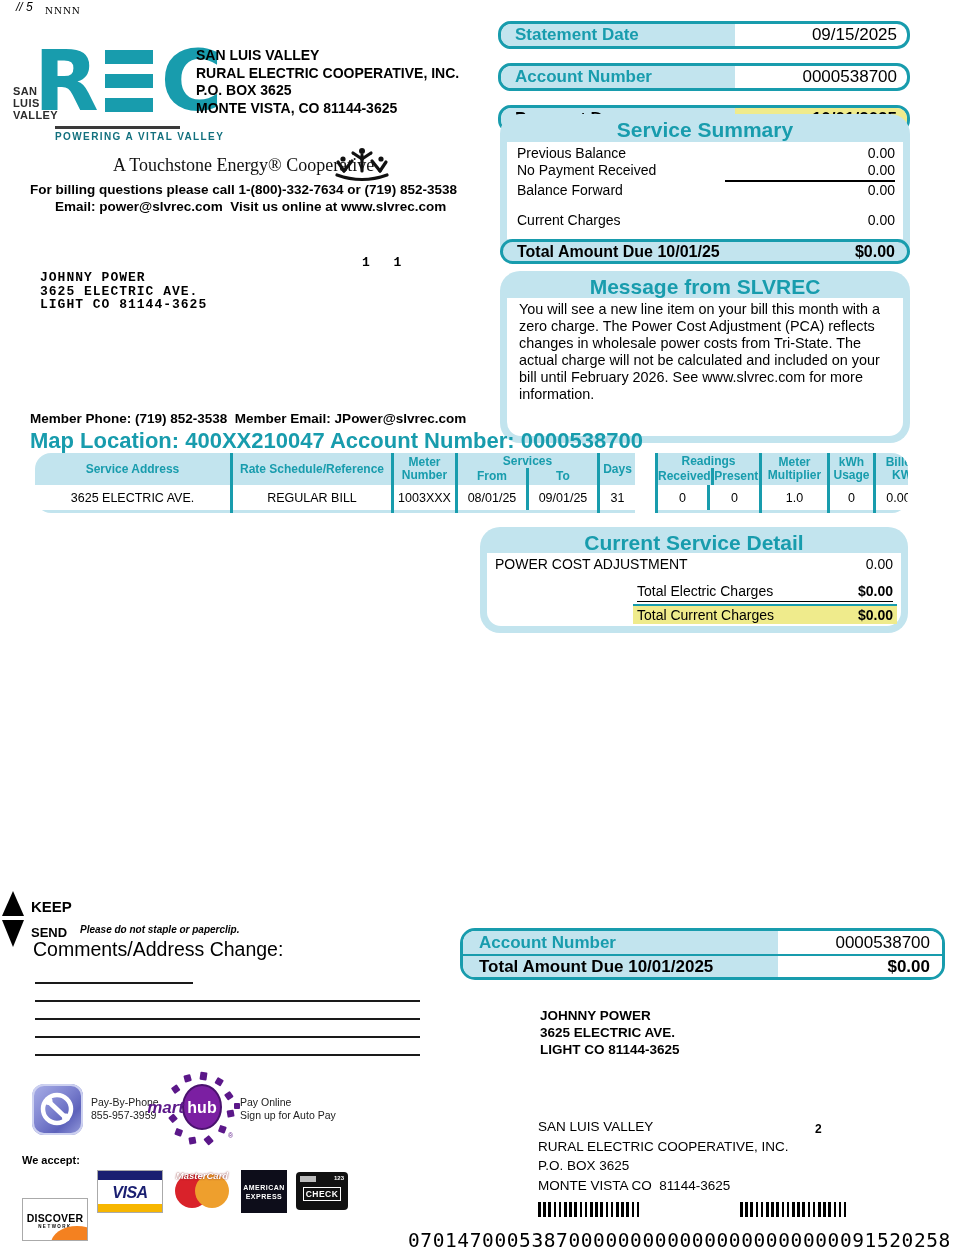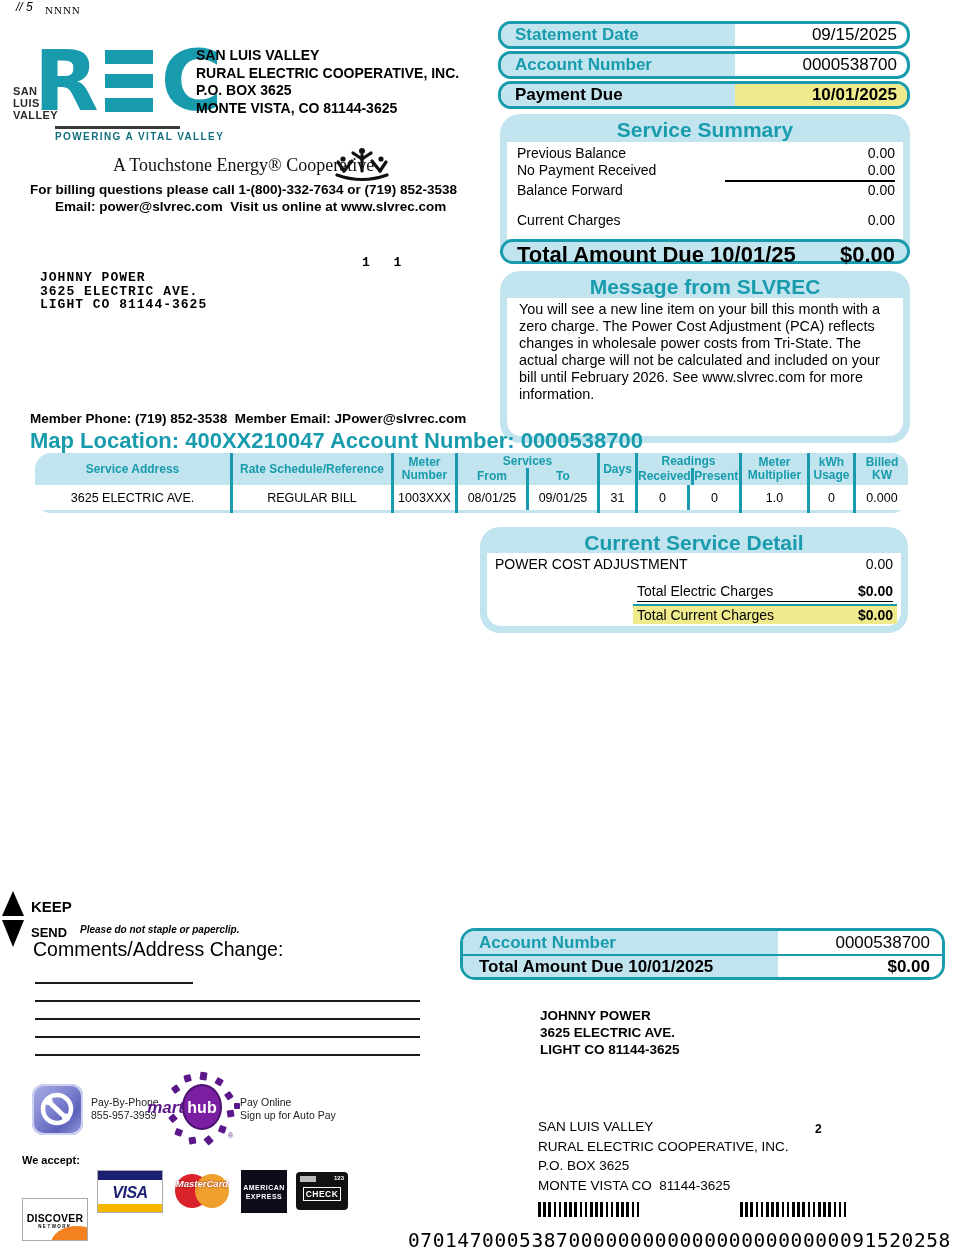--- a/index.html
+++ b/index.html
@@ -32,36 +32,36 @@
   .touchstone{left:113px;top:155px;font-family:"Liberation Serif",serif;font-size:18px;color:#111;}
   .ts-logo{left:332px;top:147px;}
   .billing-line{left:30px;top:182px;font-size:13.5px;font-weight:bold;}
   .email-line{left:55px;top:199px;font-size:13.5px;font-weight:bold;}
 
   .mail-code{left:362px;top:255px;font-size:13px;font-weight:bold;letter-spacing:8px;}
   .recipient{left:40px;top:271px;font-size:13px;font-weight:bold;line-height:13.5px;letter-spacing:1px;}
 
   
   .info-rows{left:498px;top:21px;width:412px;}
-  .info-row{display:flex;height:28px;border:3px solid var(--teal);border-radius:13px;overflow:hidden;background:#fff;margin-bottom:2px;}
+  .info-row{display:flex;height:28px;border:3px solid var(--teal);border-radius:13px;overflow:hidden;background:#fff;margin-bottom:14px;}
   .info-row .lab{width:234px;background:var(--lblue);display:flex;align-items:center;padding-left:14px;font-size:17px;font-weight:bold;color:var(--teal);}
   .info-row .val{flex:1;display:flex;align-items:center;justify-content:flex-end;padding-right:10px;font-size:17px;}
   .info-row.due .lab{color:#000;}
   .info-row.due .val{background:var(--yellow);font-weight:bold;}
 
   
   .panel{background:var(--lblue);border-radius:20px;}
   .panel-title{text-align:center;color:var(--teal);font-weight:bold;font-size:21px;padding-top:4px;}
   .panel-white{position:absolute;left:7px;right:7px;background:#fff;}
 
   .svc-sum{left:500px;top:114px;width:410px;height:150px;}
   .svc-white{top:28px;bottom:25px;}
   .svc-row{position:absolute;left:10px;right:8px;display:flex;justify-content:space-between;font-size:14px;}
   .svc-underline{position:absolute;right:0px;width:170px;height:1.5px;background:#000;}
-  .svc-total{position:absolute;left:0;bottom:0;width:410px;height:25px;border:3px solid var(--teal);border-radius:13px;background:var(--lblue);display:flex;align-items:flex-start;justify-content:space-between;padding:0 12px 0 14px;font-size:22px;font-weight:bold;}
+  .svc-total{position:absolute;left:0;bottom:0;width:410px;height:25px;border:3px solid var(--teal);border-radius:13px;background:var(--lblue);display:flex;align-items:center;justify-content:space-between;padding:0 12px 0 14px;font-size:16px;font-weight:bold;}
 
   .msg-box{left:500px;top:271px;width:410px;height:172px;}
   .msg-white{top:27px;bottom:7px;border-radius:0 0 14px 14px;padding:3px 10px 0 12px;}
   .msg-body{font-size:14.4px;line-height:16.9px;}
 
   .member-line{left:30px;top:411px;font-size:13.5px;font-weight:bold;}
   .map-line{left:30px;top:428px;font-size:22px;font-weight:bold;color:var(--teal);}
 
   
   .utable{left:35px;top:453px;width:873px;border-radius:16px;overflow:hidden;display:flex;}
@@ -114,21 +114,21 @@
   .disc-text{position:absolute;left:0;right:0;top:13px;text-align:center;font-size:10.5px;font-weight:900;letter-spacing:.2px;}
   .disc-net{position:absolute;left:0;right:0;top:25px;text-align:center;font-size:4.5px;font-weight:bold;letter-spacing:1.5px;}
   .disc-swoosh{position:absolute;right:-16px;bottom:-22px;width:52px;height:36px;background:#f48120;border-radius:50%;}
   .visa{width:66px;height:43px;background:#fff;border:1px solid #aaa;}
   .visa-top{position:absolute;top:0;left:0;right:0;height:9px;background:#1a1f71;}
   .visa-bot{position:absolute;bottom:0;left:0;right:0;height:8px;background:#f7b600;}
   .visa-text{position:absolute;left:0;right:0;top:13px;text-align:center;font-size:16px;font-weight:900;font-style:italic;color:#1a1f71;letter-spacing:-.5px;}
   .mc{width:60px;height:43px;background:#fff;}
   .mc-red{position:absolute;left:3px;top:4px;width:34px;height:34px;border-radius:50%;background:#d9222a;}
   .mc-org{position:absolute;right:3px;top:4px;width:34px;height:34px;border-radius:50%;background:#ee9f2d;}
-  .mc-text{position:absolute;left:0;right:0;top:8px;text-align:center;font-size:9.5px;font-weight:bold;font-style:italic;color:#fff;text-shadow:0 0 2px #7a1010;}
+  .mc-text{position:absolute;left:0;right:0;top:0;text-align:center;font-size:9.5px;font-weight:bold;font-style:italic;color:#fff;text-shadow:0 0 2px #7a1010;}
   .amex{width:46px;height:43px;background:#0d0d1a;display:flex;flex-direction:column;align-items:center;justify-content:center;}
   .amex div{color:#fff;font-size:7px;font-weight:800;letter-spacing:.5px;line-height:9px;}
   .check{width:52px;height:38px;background:#111;border-radius:4px;margin-top:2px;}
   .check-strip{position:absolute;left:4px;top:4px;width:16px;height:6px;background:#bbb;}
   .check-123{position:absolute;right:4px;top:3px;color:#fff;font-size:6px;font-weight:bold;}
   .check-box{position:absolute;left:7px;top:15px;right:7px;height:14px;border:1.5px solid #fff;display:flex;align-items:center;justify-content:center;color:#fff;font-size:8.5px;font-weight:800;letter-spacing:.5px;}
 
   
   .remit-addr{left:538px;top:1117px;font-size:13.5px;line-height:19.7px;}
   .page2{left:815px;top:1122px;font-size:12px;font-weight:bold;}
@@ -273,21 +273,21 @@
       </div>
       <div class="ubody split">
         <div>08/01/25</div>
         <div class="bl">09/01/25</div>
       </div>
     </div>
     <div class="ucol bl" style="width:38px;">
       <div class="uhead">Days</div>
       <div class="ubody">31</div>
     </div>
-    <div class="ucol ugroup bl" style="width:104px;">
+    <div class="ucol ugroup bl" style="width:104px;margin-left:20px;">
       <div class="uhead">
         <div>Readings</div>
         <div class="usub">
           <div>Received</div>
           <div class="bl">Present</div>
         </div>
       </div>
       <div class="ubody split">
         <div>0</div>
         <div class="bl">0</div>

